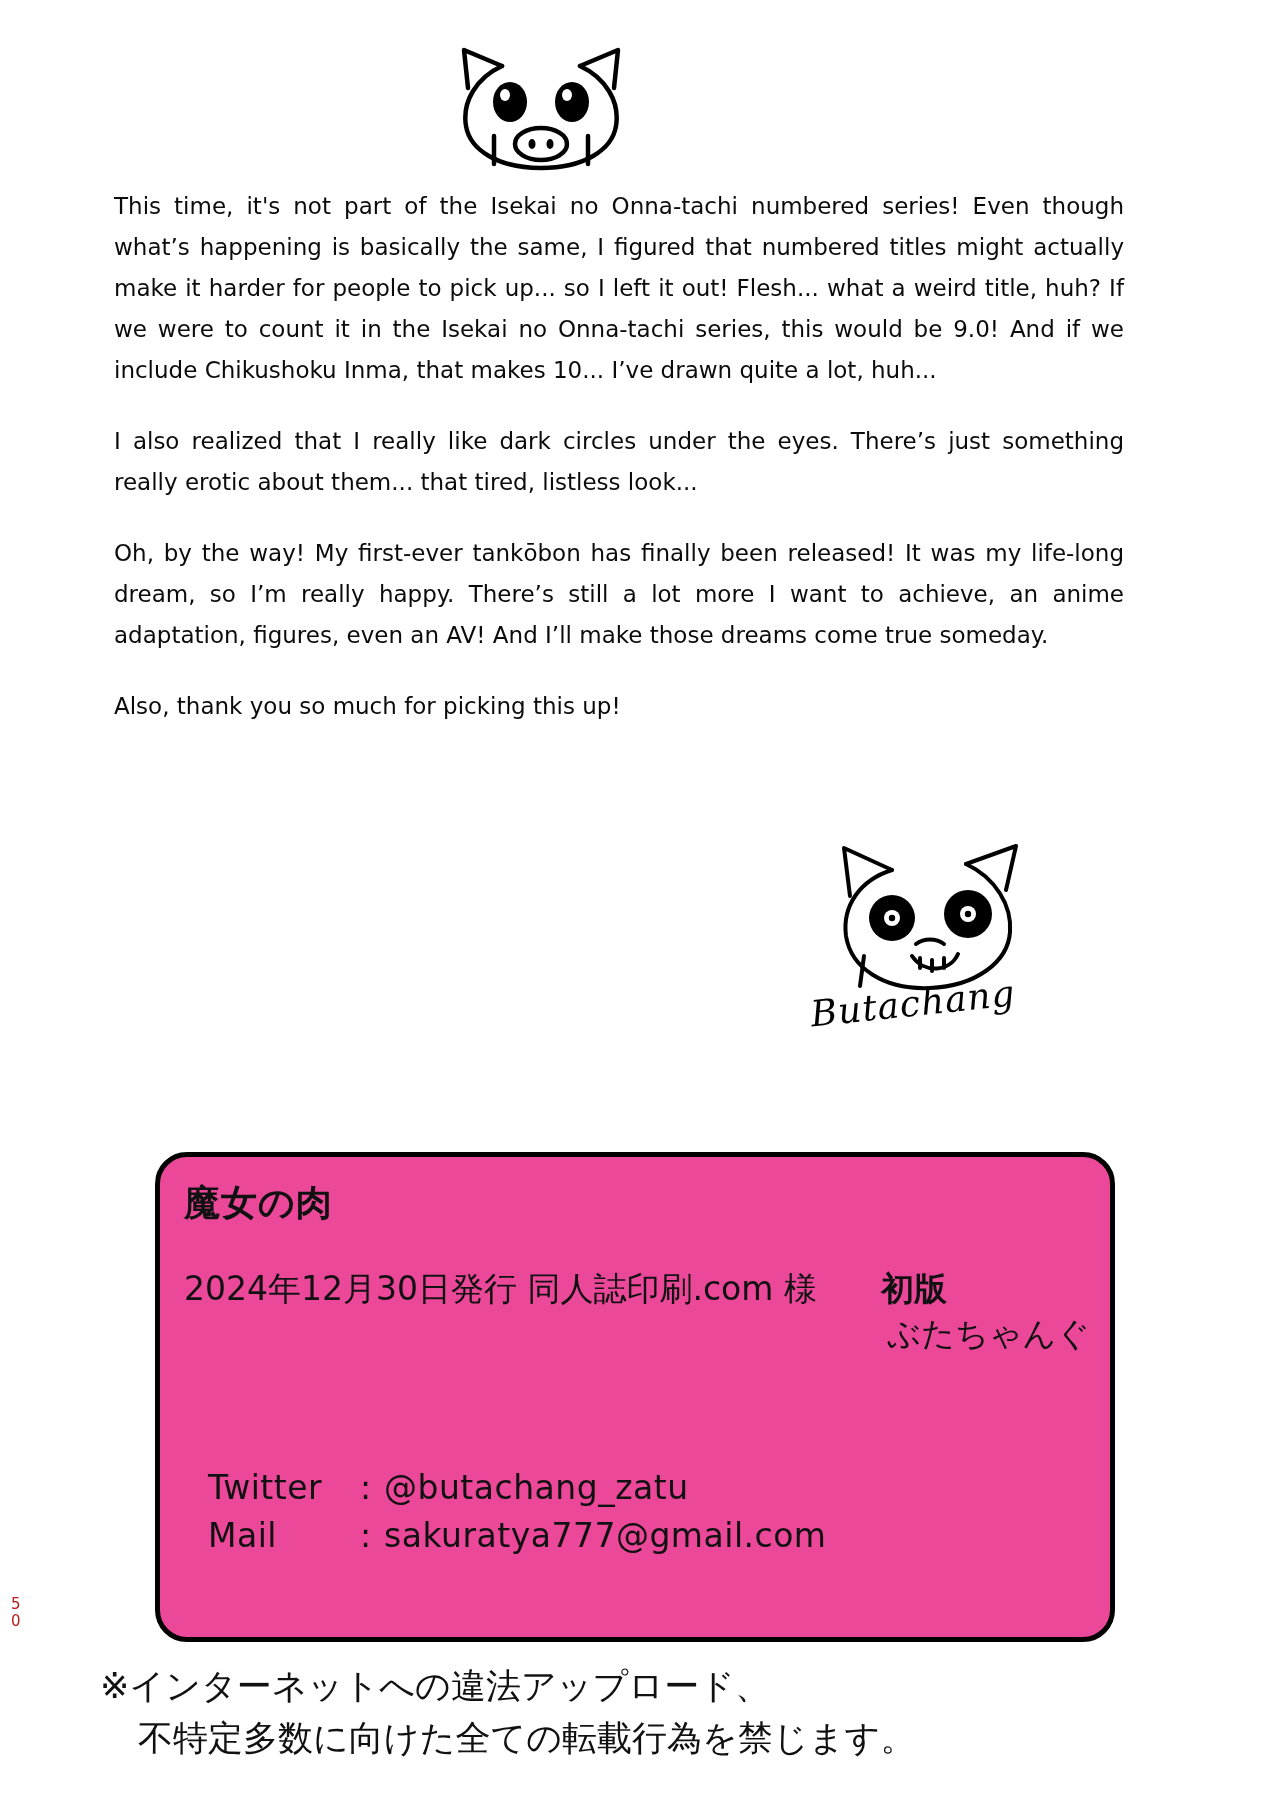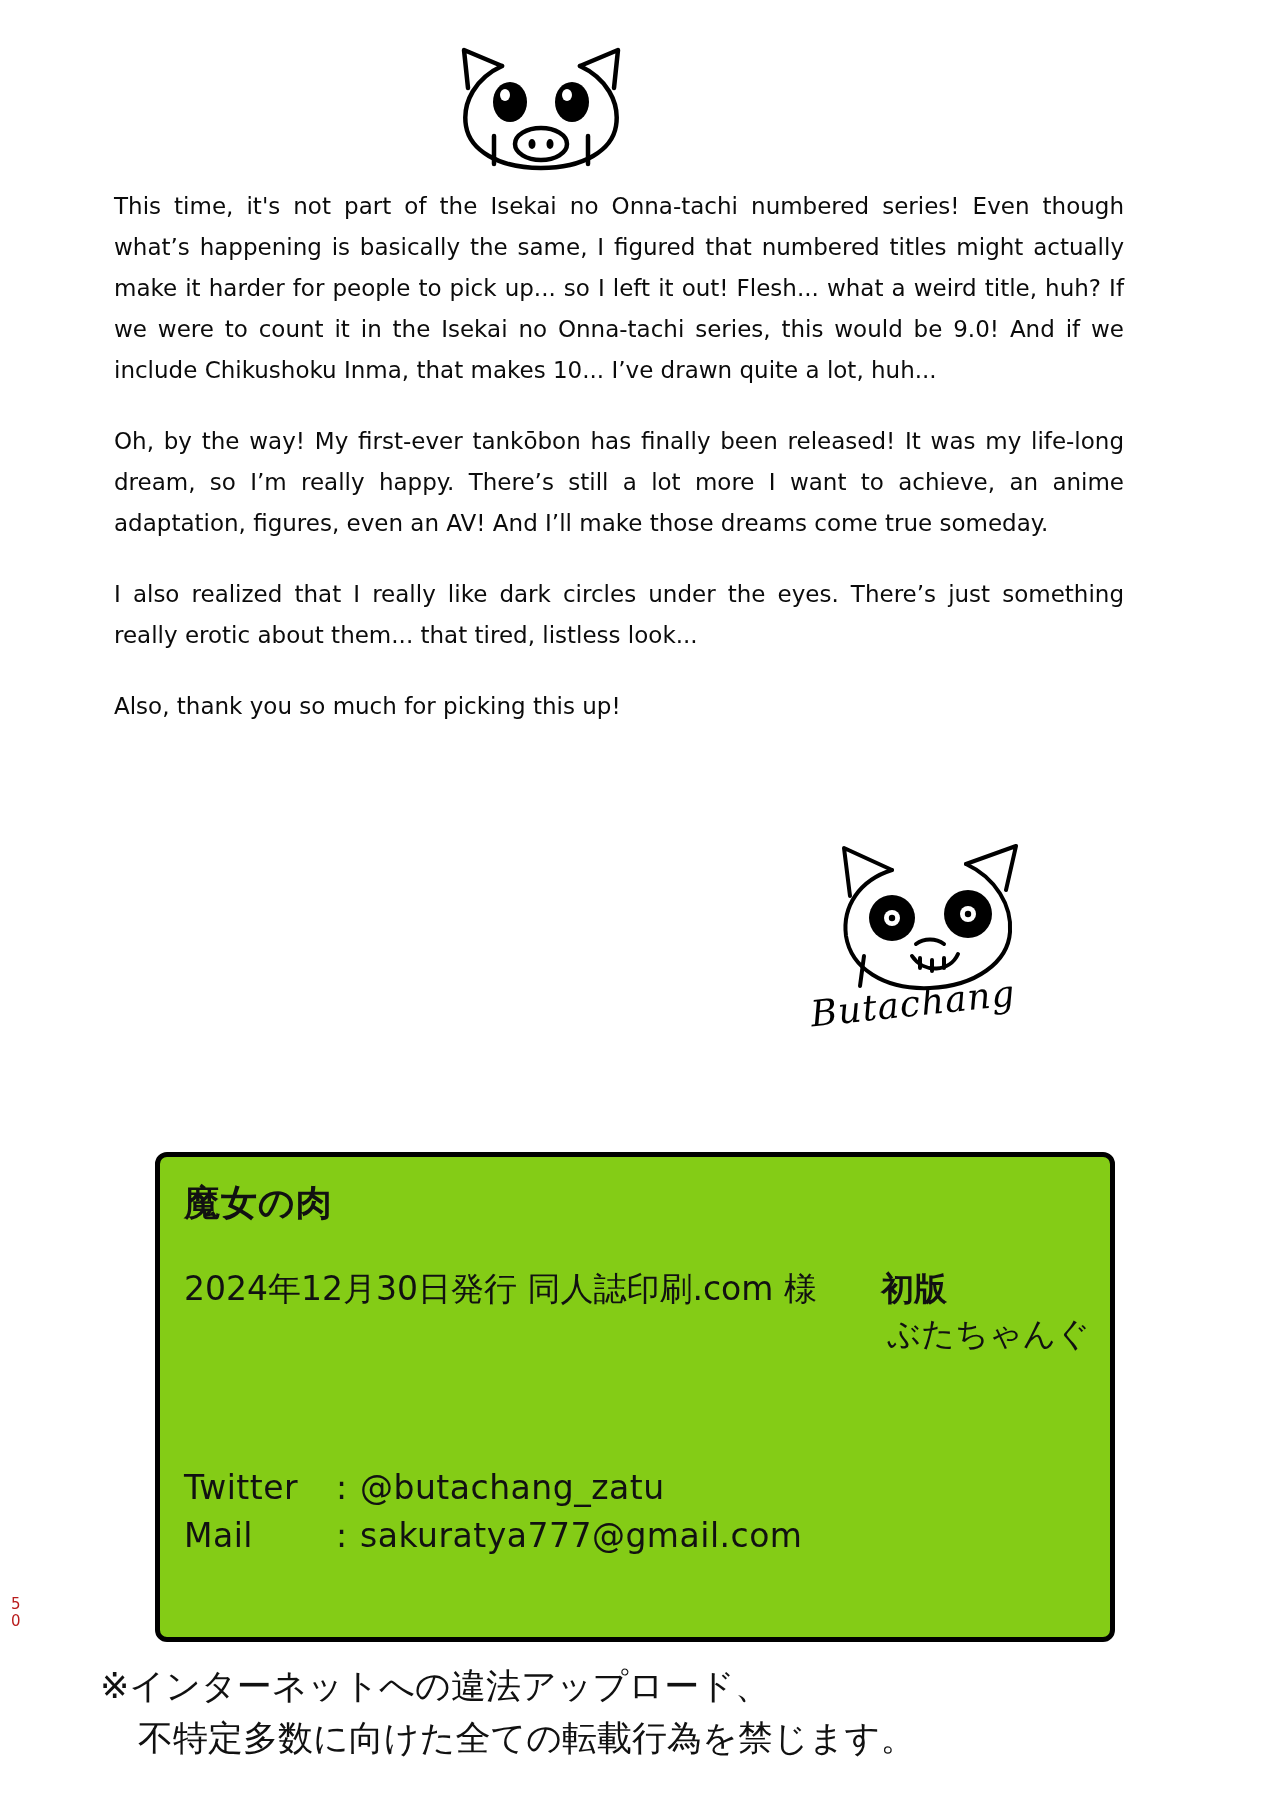--- a/index.html
+++ b/index.html
@@ -99,23 +99,23 @@
   }
 
   
   .colophon {
     position: absolute;
     left: 155px;
     top: 1152px;
     width: 960px;
     height: 490px;
     border: 5px solid #000;
-    border-radius: 12px;
+    border-radius: 32px;
     box-sizing: border-box;
-    background: #84cc16;
+    background: #ec4899;
   }
   .colophon-inner {
     position: absolute;
     left: 24px;
     top: 14px;
     right: 20px;
     bottom: 10px;
   }
   .col-title {
     font-family: "DejaVu Sans", sans-serif;
@@ -151,20 +151,21 @@
     display: flex;
     font-family: "DejaVu Sans", sans-serif;
     font-size: 33px;
     line-height: 48px;
     letter-spacing: 0.5px;
   }
   .contact-label {
     width: 152px;
     flex: 0 0 152px;
     white-space: pre;
+    margin-left: 24px;
   }
   .contact-sep {
     width: 24px;
     flex: 0 0 24px;
   }
   .contact-value { white-space: pre; }
 
   
   .notice {
     position: absolute;
@@ -221,22 +222,22 @@
 
           <path d="M48 96 L48 124"></path>
           <path d="M142 96 L142 124"></path>
         </g>
       </svg>
     </div>
   </div>
 
   <div class="body-text">
     <p class="para">This time, it's not part of the Isekai no Onna-tachi numbered series! Even though what’s happening is basically the same, I figured that numbered titles might actually make it harder for people to pick up... so I left it out! Flesh... what a weird title, huh? If we were to count it in the Isekai no Onna-tachi series, this would be 9.0! And if we include Chikushoku Inma, that makes 10... I’ve drawn quite a lot, huh...</p>
+    <p class="para">I also realized that I really like dark circles under the eyes. There’s just something really erotic about them... that tired, listless look...</p>
     <p class="para">Oh, by the way! My first-ever tankōbon has finally been released! It was my life-long dream, so I’m really happy. There’s still a lot more I want to achieve, an anime adaptation, figures, even an AV! And I’ll make those dreams come true someday.</p>
-    <p class="para">I also realized that I really like dark circles under the eyes. There’s just something really erotic about them... that tired, listless look...</p>
     <p class="para no-justify">Also, thank you so much for picking this up!</p>
   </div>
 
   <div class="signature-block">
     <div class="sig-cat">
       <svg viewBox="0 0 215 170" width="215" height="170">
         <g fill="none" stroke="#000" stroke-width="4" stroke-linecap="round" stroke-linejoin="round">
 
           <path d="M30 56 L24 8 L72 30"></path>
           <path d="M186 50 L196 6 L146 24"></path>

